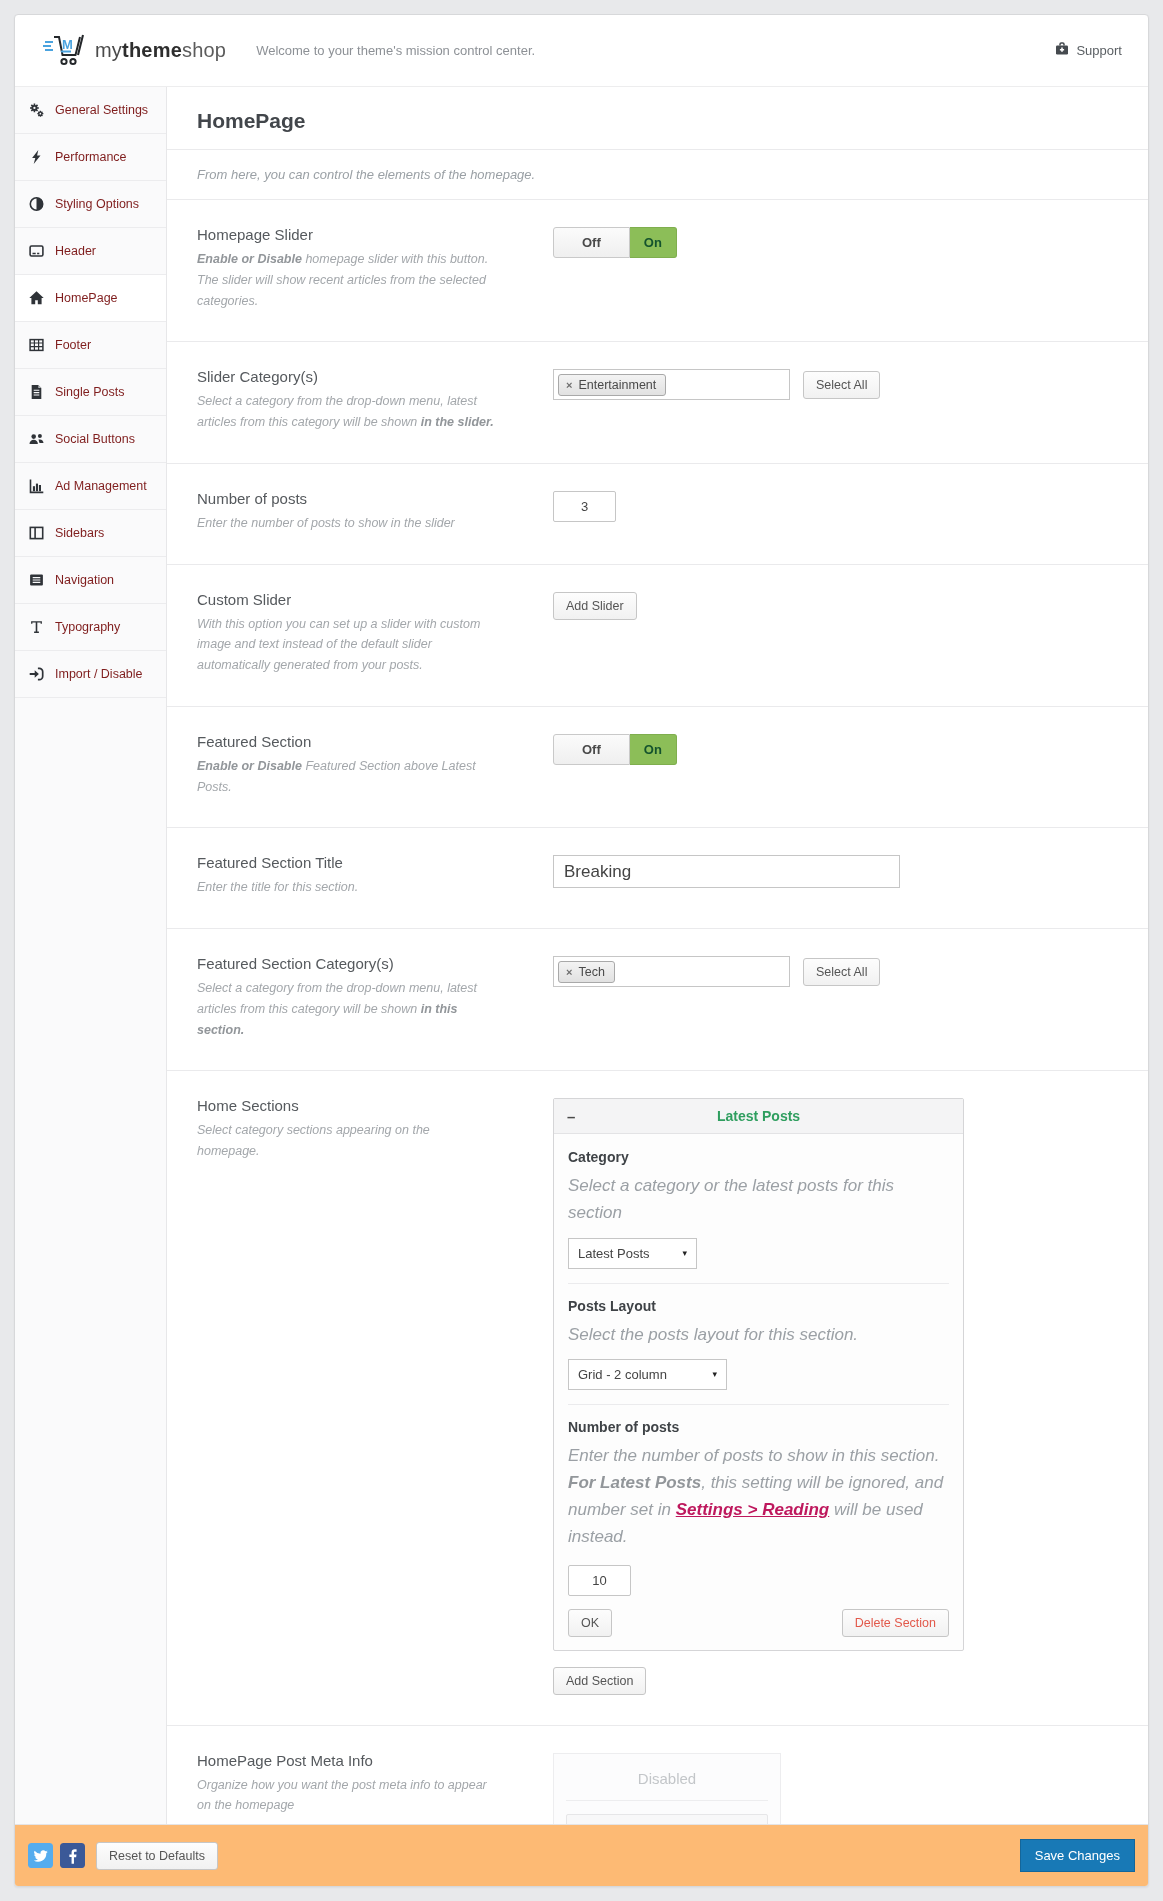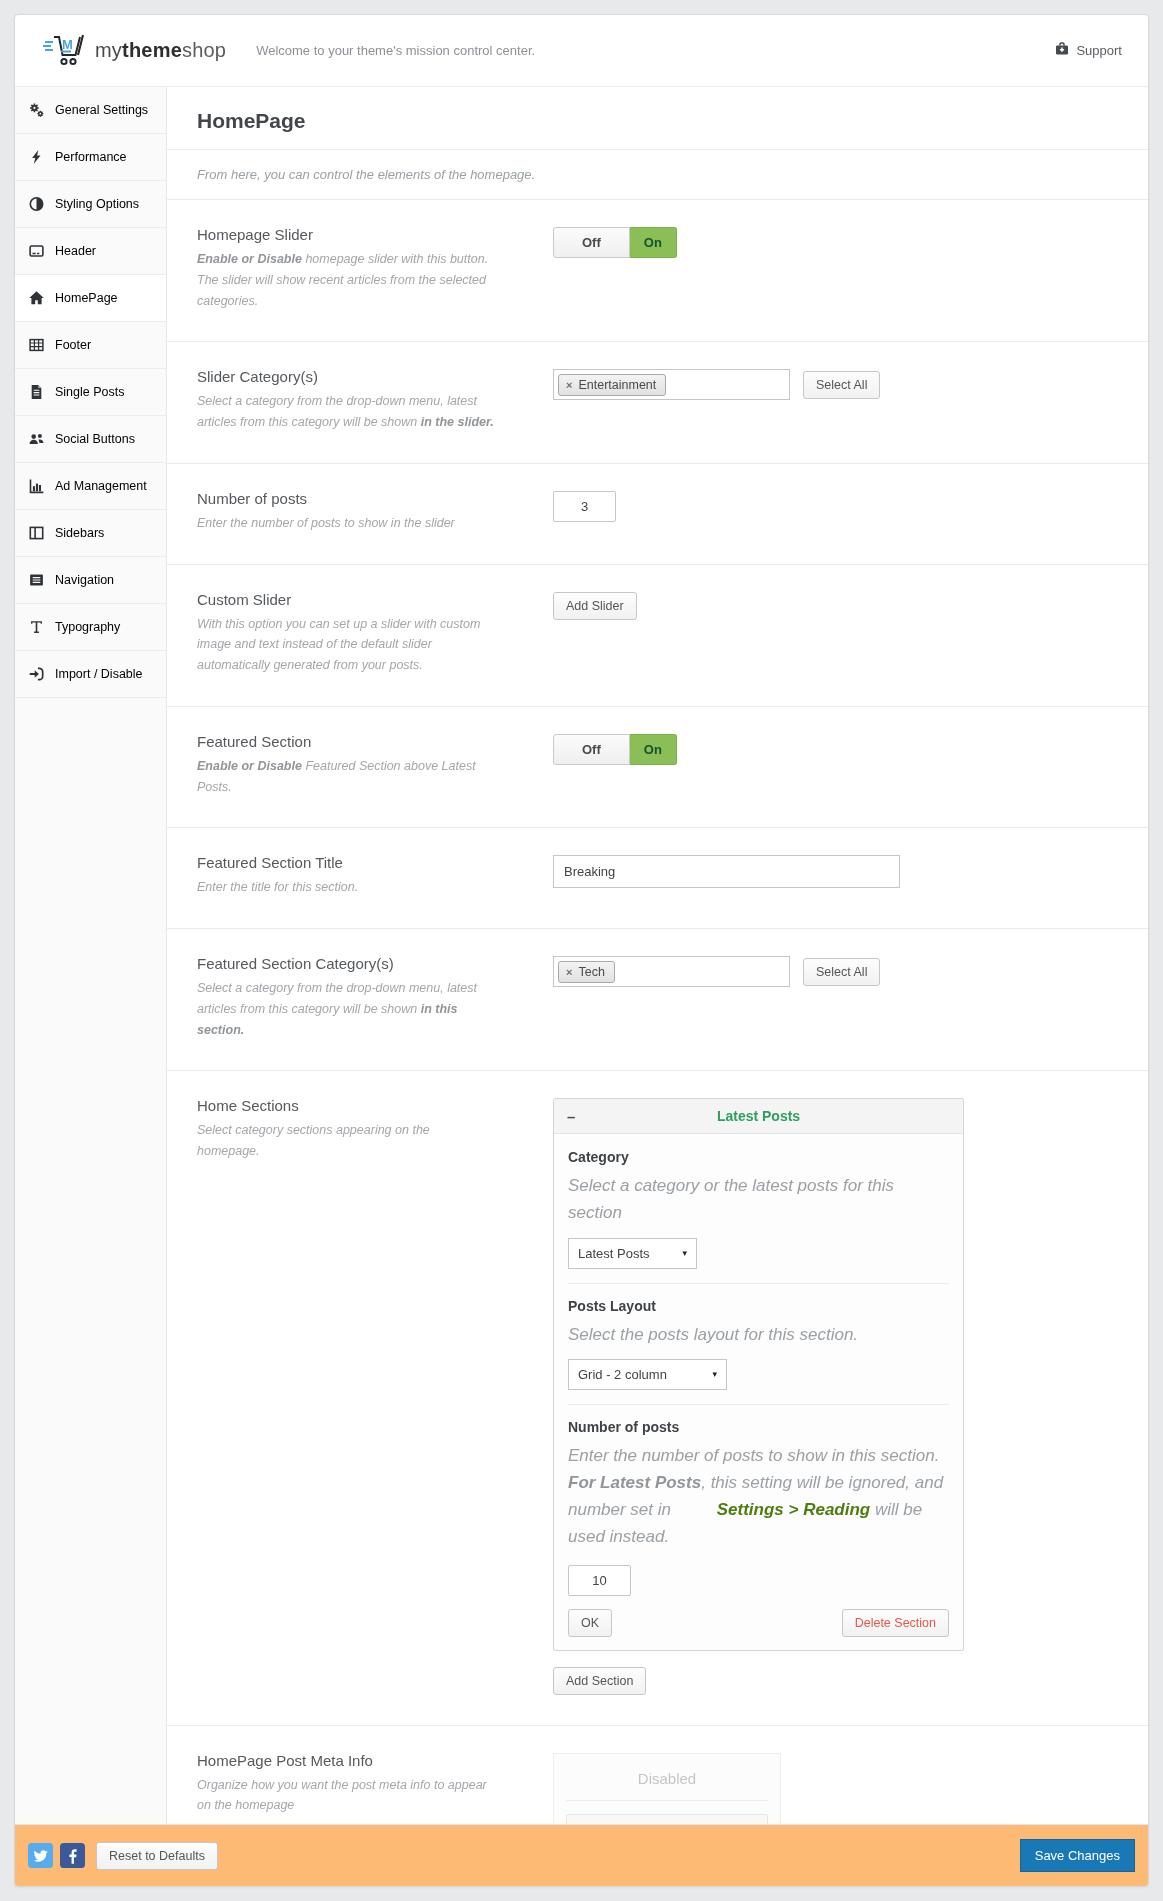--- a/index.html
+++ b/index.html
@@ -15,21 +15,21 @@
   .brand-text { font-size:20px; color:#4a4a4a; letter-spacing:.2px; }
   .brand-text .bold { font-weight:700; color:#2e2e2e; }
   .brand-text .lite { color:#5c5c5c; }
   .tagline { margin-left:30px; font-size:13px; color:#8d9196; }
   .support { margin-left:auto; display:flex; align-items:center; gap:6px; font-size:13px; color:#5a5f63; cursor:pointer; }
 
   
   .main { flex:1; display:flex; min-height:0; }
   .sidebar { flex:0 0 152px; background:#fafafb; border-right:1px solid #e7e7e9; }
   .nav-item { display:flex; align-items:center; gap:10px; height:47px; padding:0 13px;
-              font-size:12.5px; color:#000000; border-bottom:1px solid #ececee; cursor:pointer; }
+              font-size:12.5px; color:#7f1d1d; border-bottom:1px solid #ececee; cursor:pointer; }
   .nav-item.active { background:#fff; }
   .nav-item .icon { width:17px; height:16px; display:flex; align-items:center; flex:0 0 17px; }
   .content { flex:1; display:flex; flex-direction:column; min-width:0; }
 
   .page-title { padding:22px 30px 16px; font-size:21px; font-weight:700; color:#42464b;
                 border-bottom:1px solid #eaeaec; }
   .intro { padding:17px 30px; color:#9aa0a5; font-style:italic; font-size:13px;
            border-bottom:1px solid #eaeaec; }
 
   .row { display:flex; padding:26px 30px 30px; border-bottom:1px solid #eaeaec; }
@@ -51,39 +51,39 @@
   .chip { display:inline-flex; align-items:center; gap:6px; background:linear-gradient(#f3f3f3,#e1e1e1);
           border:1px solid #a9a9a9; border-radius:3px; padding:3px 9px 3px 7px; font-size:12.5px;
           color:#4a4a4a; cursor:pointer; }
   .chip .x { color:#6e6e6e; font-size:11px; font-weight:700; }
   .btn { display:inline-block; padding:6px 12px; background:linear-gradient(#fdfdfd,#f1f1f1);
          border:1px solid #c6c6c6; border-radius:3px; font-size:12.5px; color:#555; cursor:pointer; }
   .select-all { margin-left:13px; vertical-align:middle; }
   .small-input { width:63px; height:31px; border:1px solid #c6c6c6; border-radius:2px;
                  text-align:center; font-size:13px; color:#444; font-family:inherit; }
   .wide-input { width:347px; height:33px; border:1px solid #c6c6c6; padding:0 10px;
-                font-size:13px; color:#444; font-family:inherit; }
+                font-size:17px; color:#444; font-family:inherit; }
 
   
   .panel { width:411px; border:1px solid #d5d5d7; background:#fdfdfd; border-radius:2px; }
   .panel-header { position:relative; display:flex; align-items:center; height:35px;
                   background:#f4f4f5; border-bottom:1px solid #e3e3e5; padding:0 13px; }
   .collapse { font-weight:700; color:#4a4a4a; cursor:pointer; position:relative; z-index:1; font-size:15px; }
   .panel-title { position:absolute; left:0; right:0; text-align:center; color:#2f9e5f;
                  font-weight:700; font-size:14px; }
   .panel-body { padding:15px 14px 13px; }
   .pgroup h4 { margin:0 0 7px; font-size:14px; font-weight:700; color:#3f4347; }
   .pdesc { font-style:italic; color:#9ba0a5; font-size:17px; margin:0 0 11px; line-height:1.6; }
   .pselect { display:inline-flex; align-items:center; justify-content:space-between;
              height:31px; border:1px solid #c6c6c6; background:#fff; padding:0 9px;
              font-size:13px; color:#444; cursor:pointer; }
   .pselect .caret { font-size:9px; color:#222; margin-left:10px; }
   .w-cat { width:129px; } .w-layout { width:159px; }
   .pdiv { border-top:1px solid #ebebed; margin:14px 0; }
-  .plink { font-weight:700; color:#4d7c0f; font-style:italic; cursor:pointer;margin-left:41px; }
+  .plink { text-decoration:underline; font-weight:700; color:#be185d; font-style:italic; cursor:pointer; }
   .num-input { margin-top:3px; }
   .pfoot { display:flex; justify-content:space-between; align-items:center; margin-top:13px; }
   .btn-delete { color:#e2584a; }
   .add-section { margin-top:16px; display:inline-block; }
 
   
   .meta-wrap { display:flex; gap:19px; }
   .meta-box { width:228px; border:1px solid #e2e2e4; background:#fbfbfc; padding:8px 12px 15px; }
   .meta-box h4 { margin:8px 0 0; text-align:center; font-size:15px; font-weight:400; color:#4a4e52;
                  padding-bottom:13px; border-bottom:1px solid #e4e4e6; }

